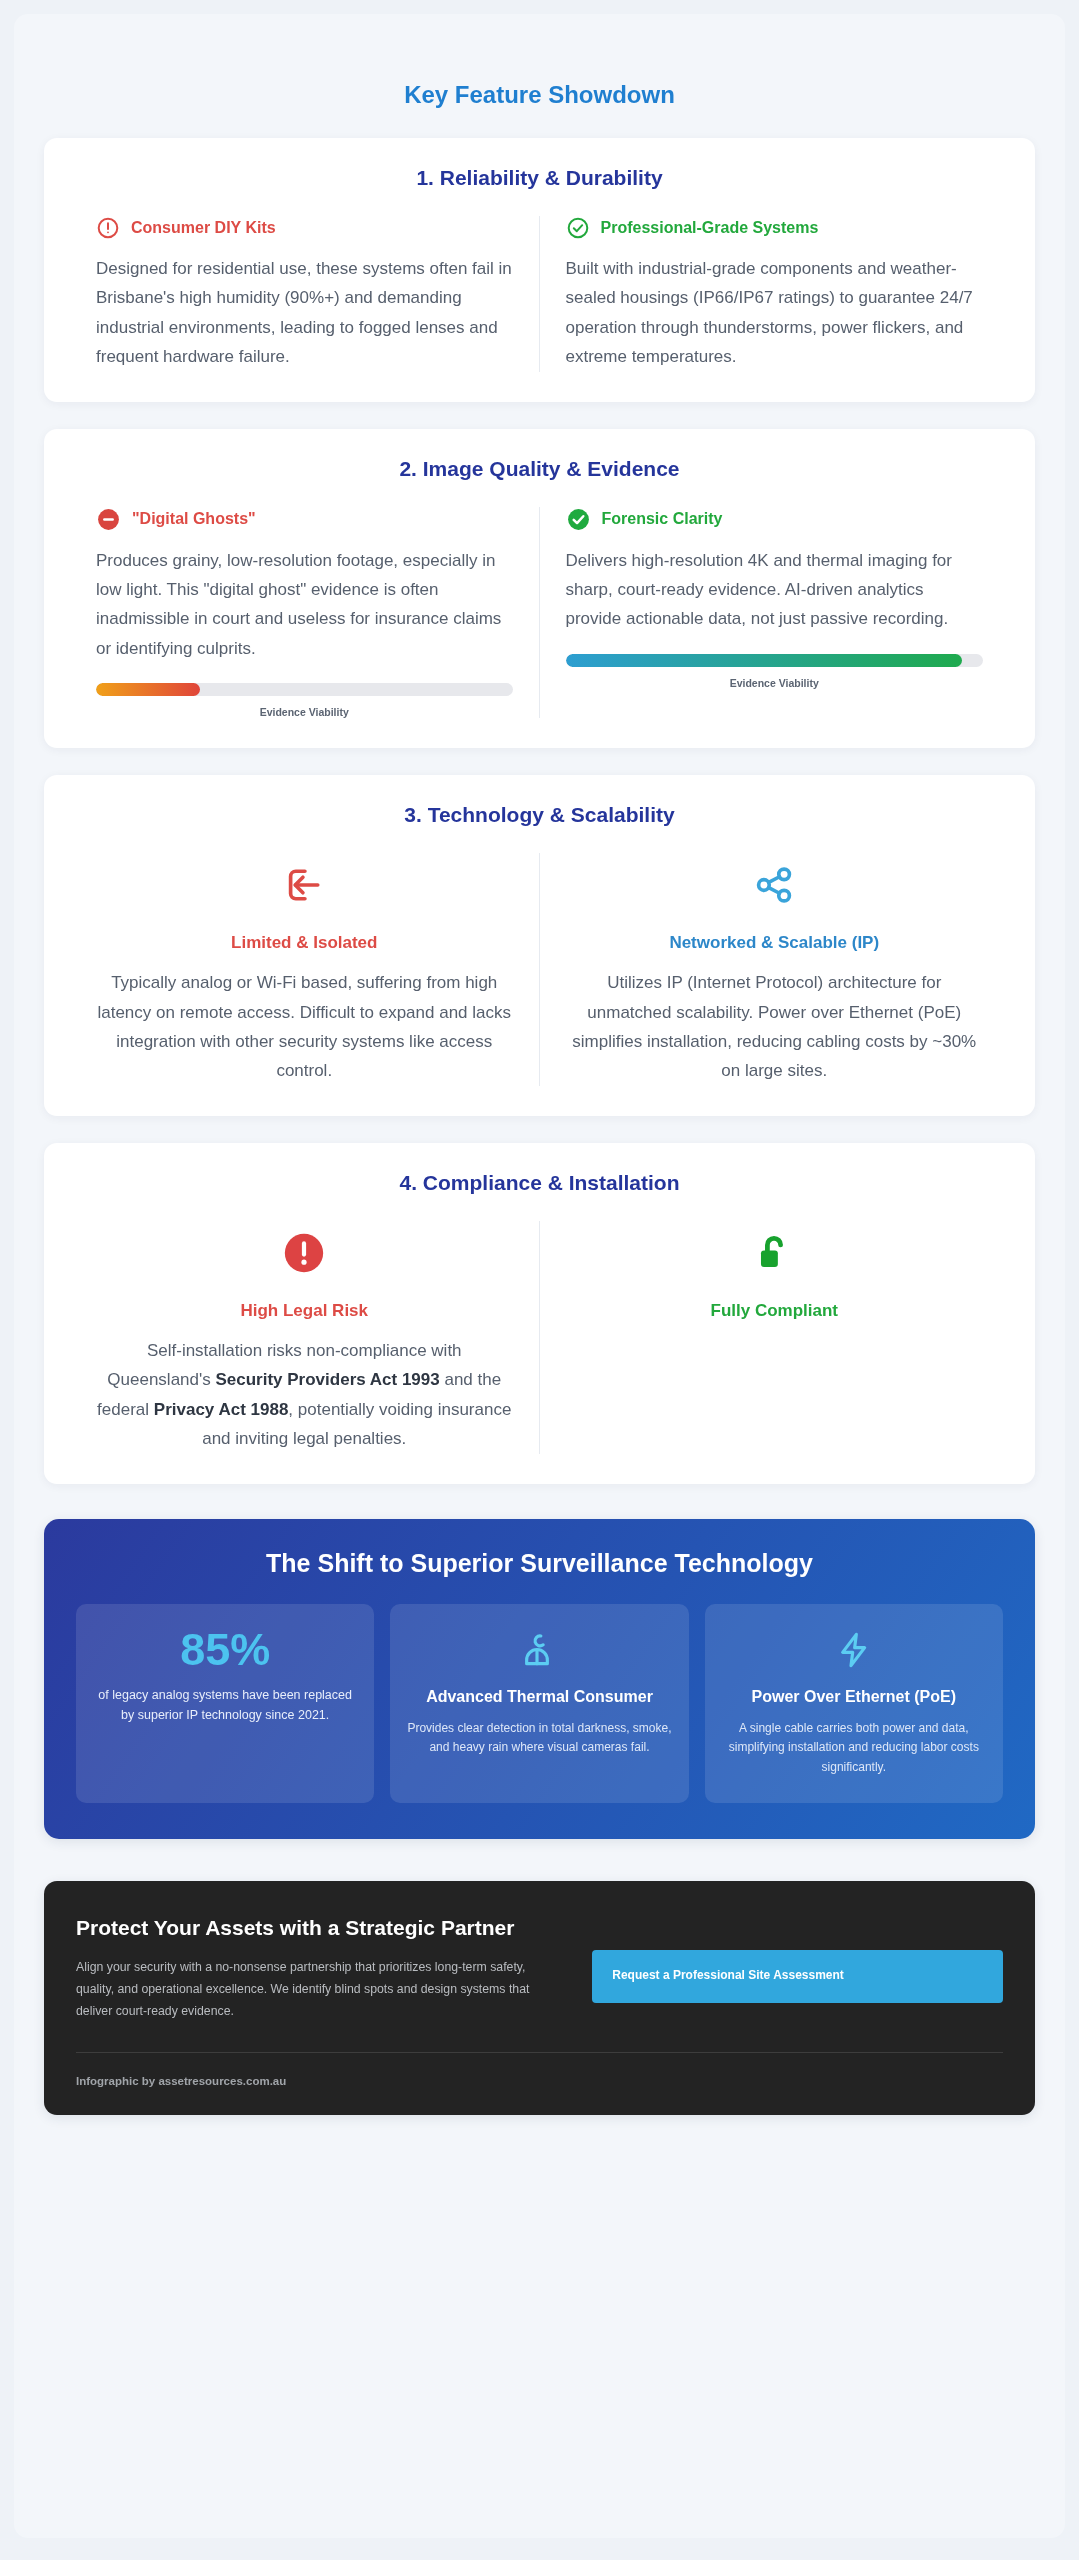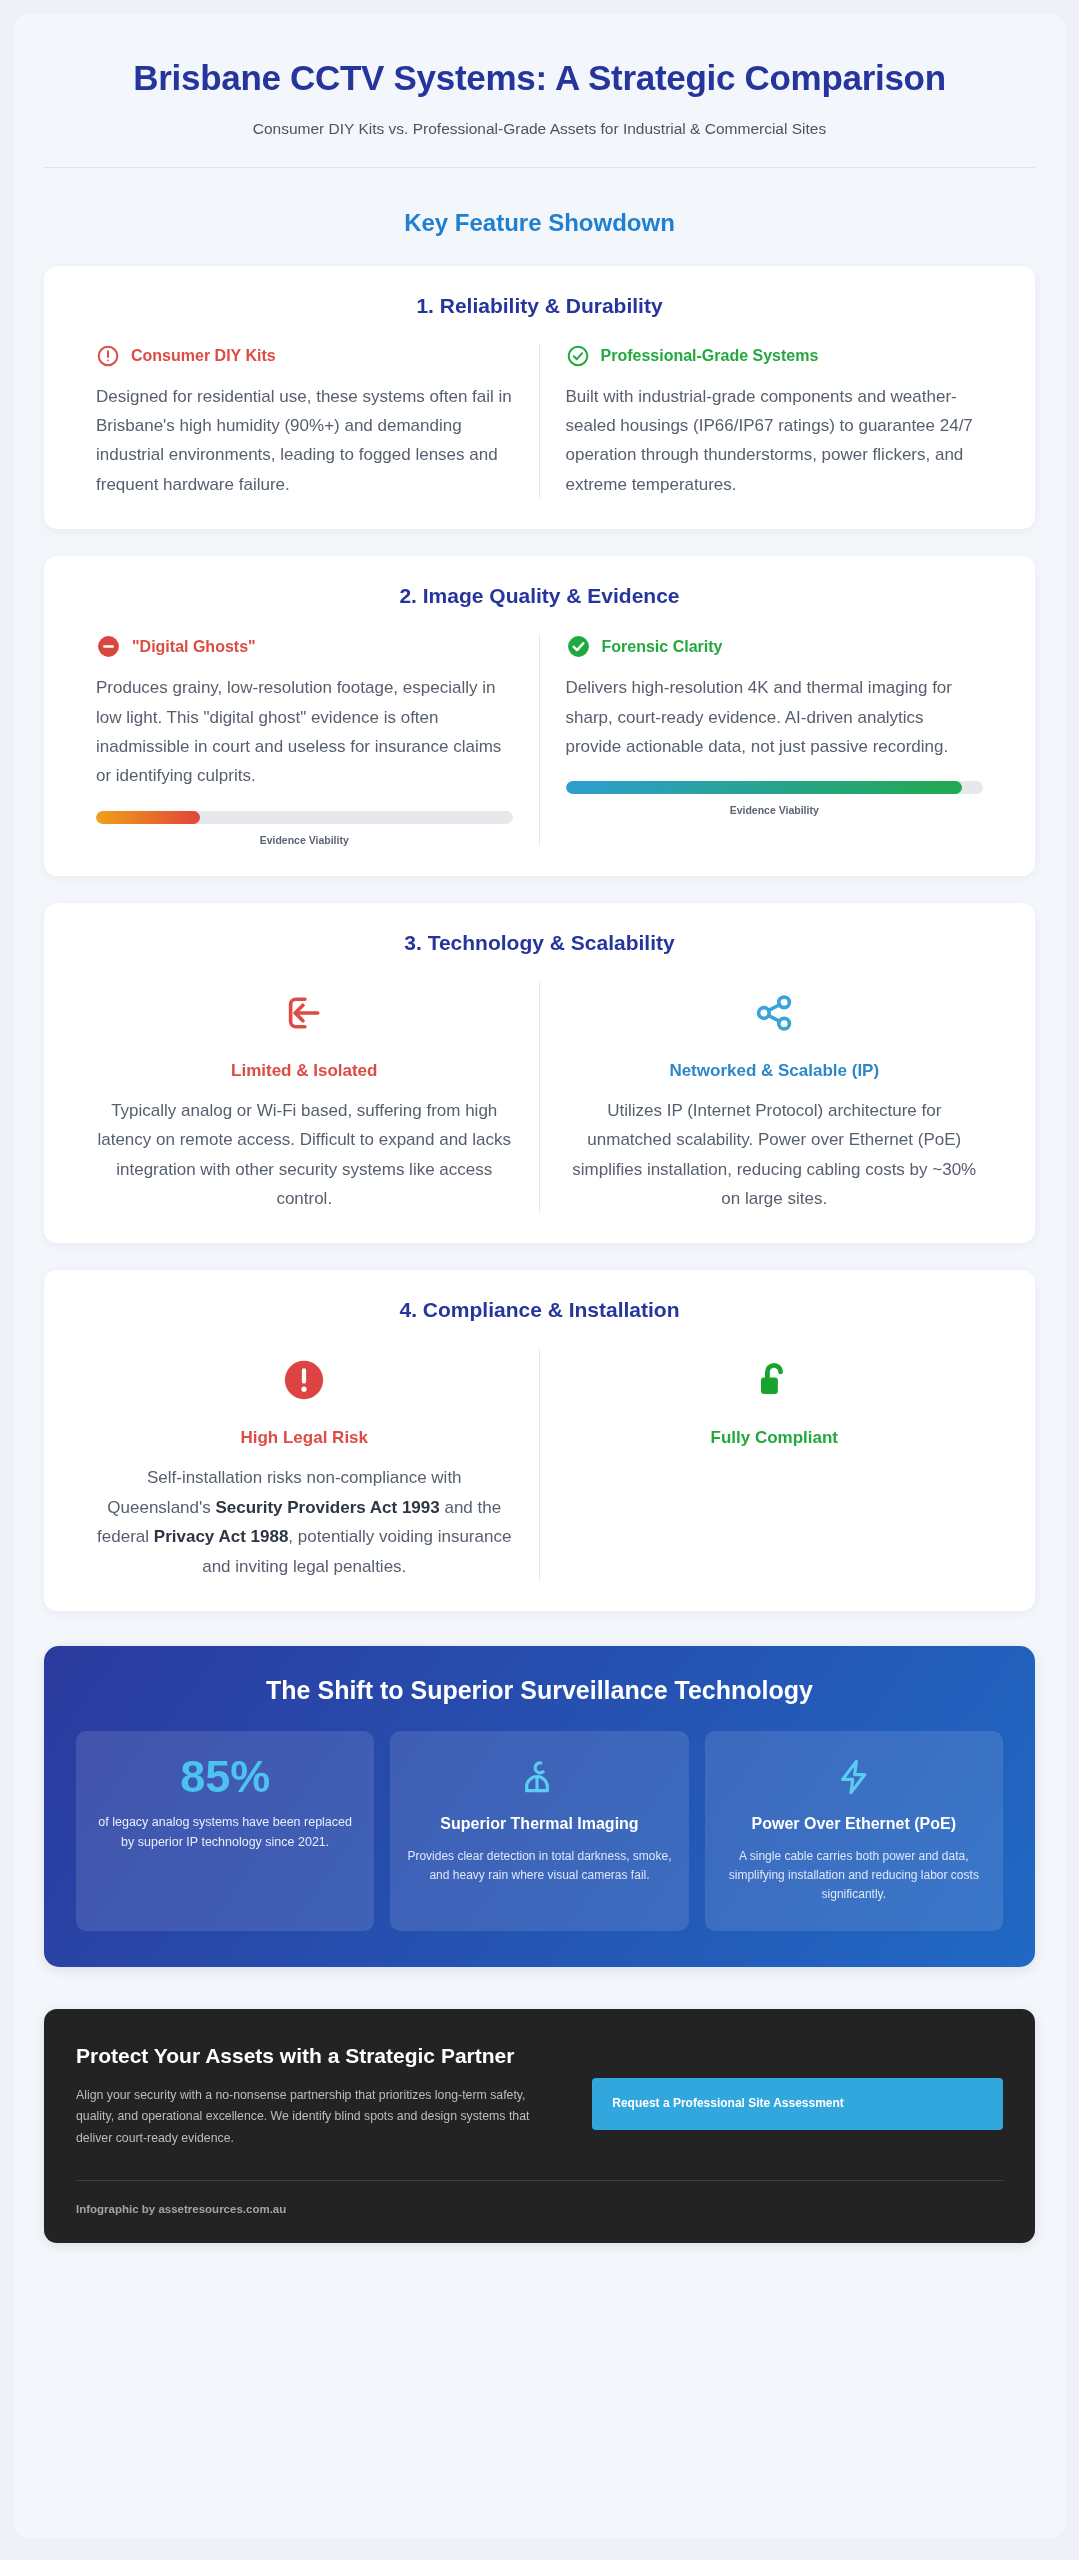--- a/index.html
+++ b/index.html
@@ -240,25 +240,20 @@
     color: #a0a4a9;
     font-size: 11.5px;
     font-weight: 700;
   }
 </style>
 </head>
 <body>
 
 <div class="page">
 
-  <div class="header">
-    <h1>Brisbane CCTV Systems: A Strategic Comparison</h1>
-    <div class="subtitle">Consumer DIY Kits vs. Professional-Grade Assets for Industrial &amp; Commercial Sites</div>
-    <div class="header-rule"></div>
-  </div>
 
   <div class="section-title">Key Feature Showdown</div>
 
   <div class="card">
     <div class="card-title">1. Reliability &amp; Durability</div>
     <div class="two-col">
       <div class="col left">
         <div class="col-head">
           <span>
             <svg class="icon-svg" width="24" height="24" viewBox="0 0 24 24" fill="none" stroke="#dd4b45" stroke-width="2" stroke-linecap="round">
@@ -394,21 +389,21 @@
       </div>
 
       <div class="stat-box">
         <div class="stat-icon">
           <svg width="40" height="40" viewBox="0 0 24 24" fill="none" stroke="#5ccdf2" stroke-width="1.9" stroke-linecap="round" stroke-linejoin="round">
             <path d="M13.1 3.6a3 3 0 1 0 1.4 5.3"></path>
             <path d="M4.6 20.2v-2.3a6.2 6.2 0 0 1 12.4 0v2.3z"></path>
             <line x1="10.8" y1="12.2" x2="10.8" y2="20.2"></line>
           </svg>
         </div>
-        <div class="stat-heading">Superior Thermal Imaging</div>
+        <div class="stat-heading">Advanced Thermal Consumer</div>
         <div class="stat-small">Provides clear detection in total darkness, smoke, and heavy rain where visual cameras fail.</div>
       </div>
 
       <div class="stat-box">
         <div class="stat-icon">
           <svg width="40" height="40" viewBox="0 0 24 24" fill="none" stroke="#5ccdf2" stroke-width="1.9" stroke-linecap="round" stroke-linejoin="round">
             <polygon points="13.4,2.6 5.2,13.4 11.2,13.4 10.2,21.4 18.4,10.6 12.4,10.6"></polygon>
           </svg>
         </div>
         <div class="stat-heading">Power Over Ethernet (PoE)</div>

